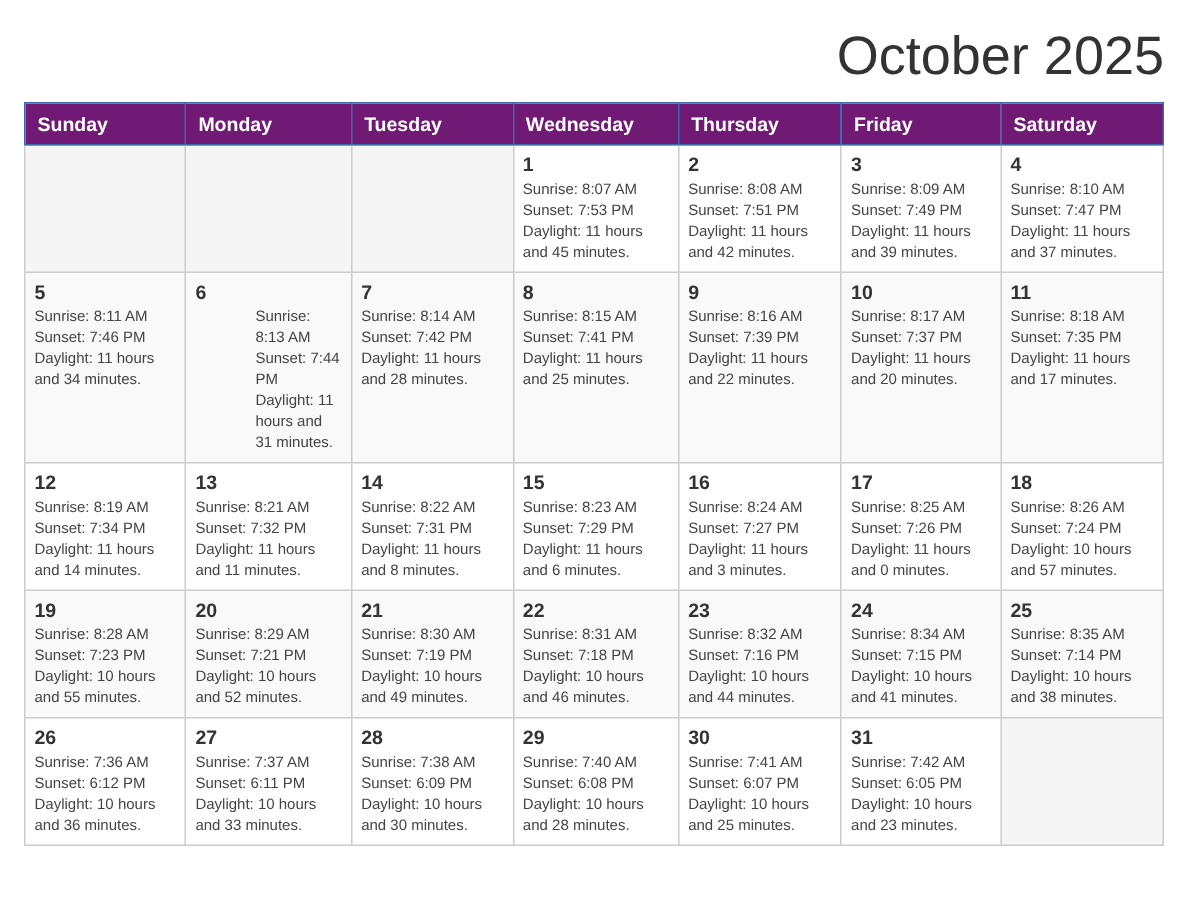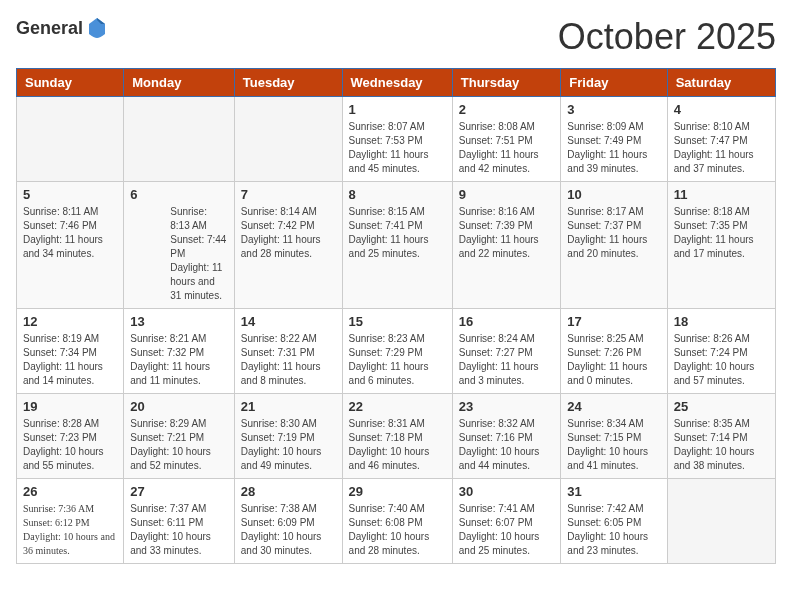--- a/index.html
+++ b/index.html
@@ -46,21 +46,21 @@
     .location-title {
       font-size: 16px;
       color: #555;
     }
     .calendar {
       width: 100%;
       border-collapse: collapse;
       border: 1px solid #ccc;
     }
     .calendar th {
-      background-color: #c2410c;
+      background-color: #701a75;
       color: #fff;
       text-align: left;
       padding: 6px 8px;
       font-size: 13px;
       font-weight: bold;
       border: 1px solid #3a6aaa;
     }
     .calendar td {
       vertical-align: top;
       padding: 5px 6px;
@@ -88,27 +88,20 @@
     .empty-cell {
       background: #f5f5f5 !important;
     }
   </style>
 </head>
 <body>
 
 <div class="header">
   <div class="logo">
     <div>
-      <div style="display:flex; align-items:center;">
-        <span class="logo-text-general">General</span>
-        <svg class="logo-icon" viewBox="0 0 24 24" xmlns="http://www.w3.org/2000/svg">
-          <path d="M12 2 L20 8 L20 18 Q15 22 12 22 Q9 22 4 18 L4 8 Z" fill="#4a90d9"></path>
-          <path d="M12 2 L20 8 L16 8 L12 4 Z" fill="#2a6aaa"></path>
-        </svg>
-      </div>
     </div>
   </div>
   <div class="title-section">
     <div class="month-title">October 2025</div>
   </div>
 </div>
 
 <table class="calendar">
   <thead>
     <tr>
@@ -279,21 +272,21 @@
         <td>
           <span class="day-num">25</span>
           <div class="day-info" style="white-space: pre-line;">Sunrise: 8:35 AM
 Sunset: 7:14 PM
 Daylight: 10 hours and 38 minutes.</div>
         </td>
       </tr>
       <tr>
         <td>
           <span class="day-num">26</span>
-          <div class="day-info" style="white-space: pre-line; font-family: Liberation Serif, serif;">Sunrise: 7:36 AM
+          <div class="day-info" style="white-space: pre-line;">Sunrise: 7:36 AM
 Sunset: 6:12 PM
 Daylight: 10 hours and 36 minutes.</div>
         </td>
         <td>
           <span class="day-num">27</span>
           <div class="day-info" style="white-space: pre-line;">Sunrise: 7:37 AM
 Sunset: 6:11 PM
 Daylight: 10 hours and 33 minutes.</div>
         </td>
         <td>

